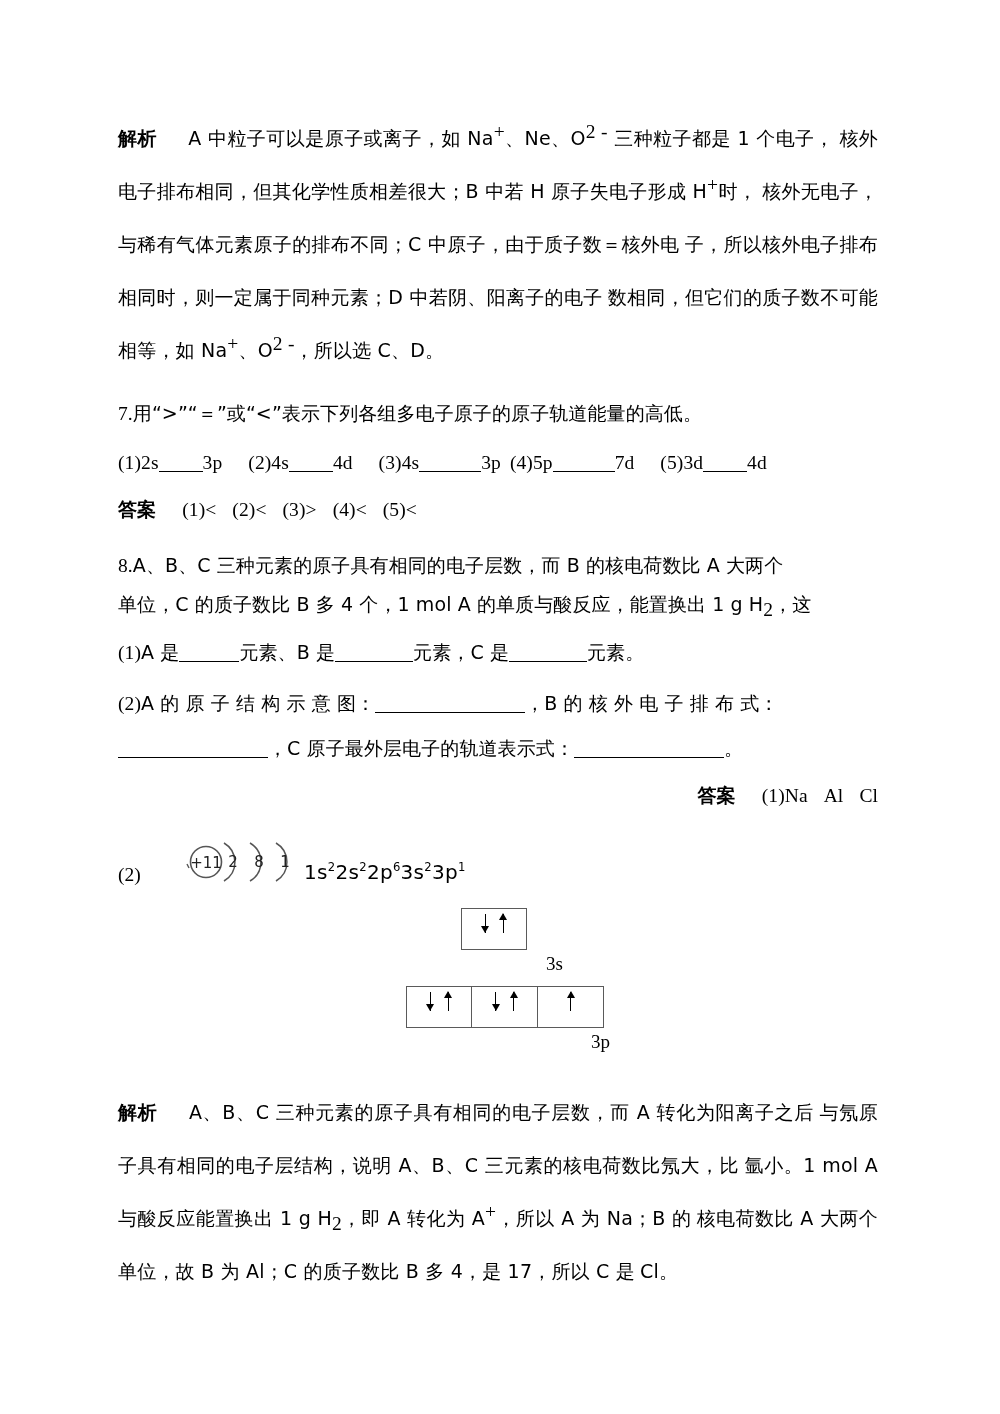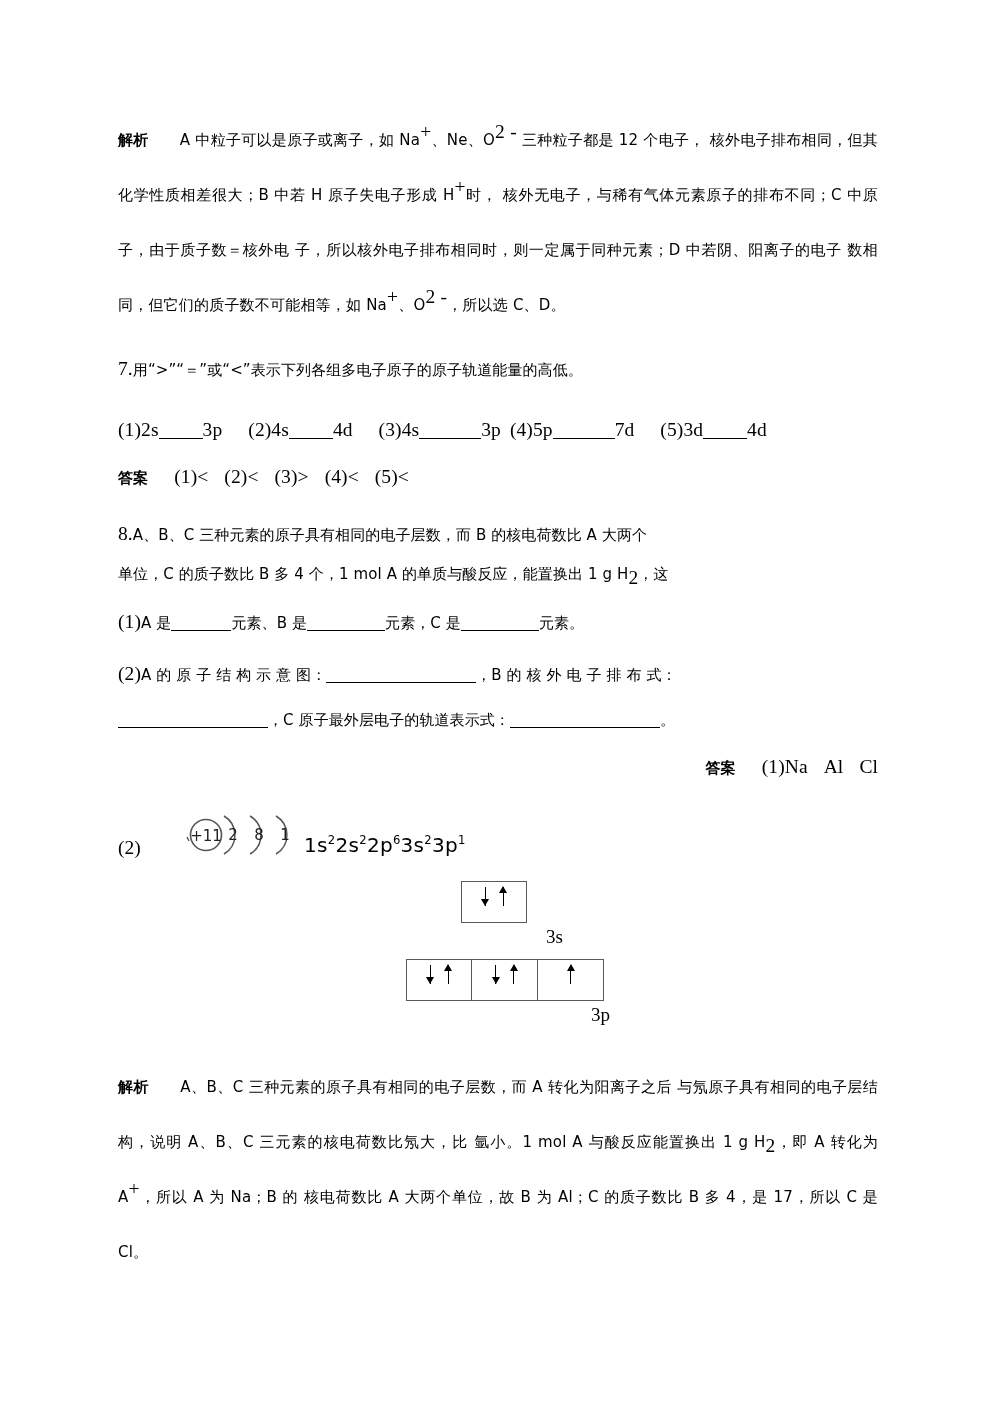--- a/index.html
+++ b/index.html
@@ -43,21 +43,21 @@
     text-align: left;
     letter-spacing: 0.1px;
   }
   .label-bold {
     font-family: "Liberation Sans", "DejaVu Sans", sans-serif;
     font-weight: bold;
     font-size: 19px;
   }
   .han {
     font-family: "DejaVu Sans", "Liberation Sans", sans-serif;
-    font-size: 15px;
+    font-size: 19px;
   }
   .lat {
     font-family: "Liberation Serif", "DejaVu Serif", serif;
     font-size: 19.5px;
   }
   sup {
     font-size: 0.62em;
     vertical-align: super;
     line-height: 0;
   }
@@ -70,21 +70,21 @@
     display: inline-block;
     border-bottom: 1px solid #000;
     vertical-align: -3px;
   }
   .sp2 { display:inline-block; width: 9px; }
   .sp3 { display:inline-block; width: 16px; }
   .sp4 { display:inline-block; width: 26px; }
 
   
   .blk-q7      { margin-top: 14px; }
-  .blk-q7-sub  { margin-top: 14px; }
+  .blk-q7-sub  { margin-top: 4px; }
   .blk-ans7    { margin-top: 2px; }
   .blk-q8      { margin-top: 14px; }
   .blk-q8-1    { margin-top: 6px; }
   .blk-q8-2    { margin-top: 6px; }
   .blk-ans8    { margin-top: 2px; text-align: right; }
 
   
   .ans2row {
     position: relative;
     height: 72px;
@@ -195,21 +195,21 @@
   .blk-ana2 { margin-top: 18px; }
 </style>
 </head>
 <body>
 
 <div class="page">
   <div class="content">
 
     <div class="para">
       <span class="label-bold han">解析</span>
-      <span class="sp4"></span><span class="han">A 中粒子可以是原子或离子，如 Na</span><sup class="lat">+</sup><span class="han">、Ne、O</span><sup class="lat">2 -</sup><span class="han"> 三种粒子都是 12 个电子，</span>
+      <span class="sp4"></span><span class="han">A 中粒子可以是原子或离子，如 Na</span><sup class="lat">+</sup><span class="han">、Ne、O</span><sup class="lat">2 -</sup><span class="han"> 三种粒子都是 1 个电子，</span>
       <span class="han">核外电子排布相同，但其化学性质相差很大；B 中若 H 原子失电子形成 H</span><sup class="lat">+</sup><span class="han">时，</span>
       <span class="han">核外无电子，与稀有气体元素原子的排布不同；C 中原子，由于质子数＝核外电</span>
       <span class="han">子，所以核外电子排布相同时，则一定属于同种元素；D 中若阴、阳离子的电子</span>
       <span class="han">数相同，但它们的质子数不可能相等，如 Na</span><sup class="lat">+</sup><span class="han">、O</span><sup class="lat">2 -</sup><span class="han">，所以选 C、D。</span>
     </div>
 
     <div class="para-tight blk-q7">
       <span class="lat">7.</span><span class="han">用“&gt;”“＝”或“&lt;”表示下列各组多电子原子的原子轨道能量的高低。</span>
     </div>
 

